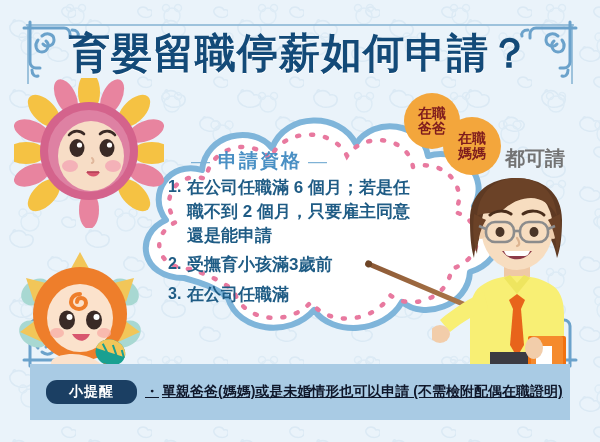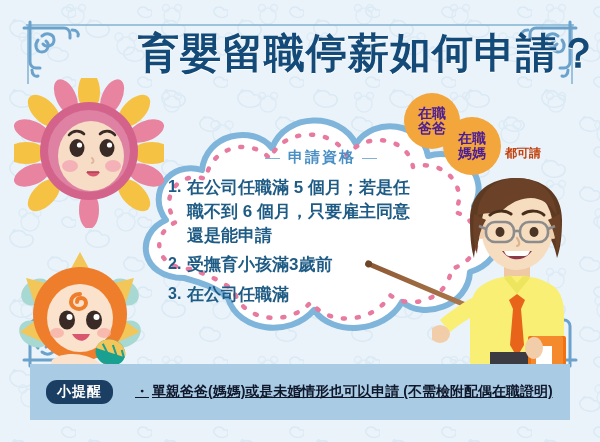--- a/index.html
+++ b/index.html
@@ -53,21 +53,21 @@
   .corner.tl { left: 20px;  top: 18px; }
   .corner.tr { right: 20px; top: 18px; transform: scaleX(-1); }
   .corner.bl { left: 20px;  bottom: 72px; transform: scaleY(-1); }
   .corner.br { right: 20px; bottom: 72px; transform: scale(-1,-1); }
 
   
   .title {
     position: absolute;
     left: 0; right: 0;
     top: 26px;
-    text-align: right;
+    text-align: center;
     font-size: 41px;
     font-weight: 700;
     letter-spacing: 1px;
     color: #134a78;
     text-shadow: 0 1px 0 #ffffff;
     white-space: nowrap;
   }
 
   
   .cloud-wrap {
@@ -77,22 +77,22 @@
     width: 400px;
     height: 275px;
   }
 
   
   .qual-head {
     position: absolute;
     left: 185px;
     top: 148px;
     width: 200px;
-    text-align: right;
-    font-size: 15px;
+    text-align: left;
+    font-size: 19px;
     font-weight: 700;
     color: #4a90c4;
     letter-spacing: 2px;
     white-space: nowrap;
   }
   .qual-head .dash { color: #7fb2d6; margin: 0 6px; font-weight: 400; }
 
   
   .qual-list {
     position: absolute;
@@ -116,21 +116,21 @@
     font-weight: 700;
     color: #1f5c85;
   }
   .qual-text { flex: 1 1 auto; }
 
   
   .badge {
     position: absolute;
     border-radius: 50%;
     background: #f3a63c;
-    color: #4c1d95;
+    color: #7f1d1d;
     font-weight: 700;
     display: flex;
     flex-direction: column;
     align-items: center;
     justify-content: center;
     line-height: 1.04;
     text-align: center;
   }
   .badge-dad {
     left: 404px; top: 93px;
@@ -138,23 +138,23 @@
     font-size: 14px;
   }
   .badge-mom {
     left: 443px; top: 117px;
     width: 58px; height: 58px;
     font-size: 14px;
   }
   .badge-all {
     position: absolute;
     left: 505px; top: 145px;
-    font-size: 12px;
-    font-weight: 700;
-    color: #c2410c;
+    font-size: 20px;
+    font-weight: 700;
+    color: #737373;
     white-space: nowrap;
   }
 
   
   .char { position: absolute; }
   .char-flower { left: 14px;  top: 78px;  width: 150px; height: 150px; }
   .char-baby   { left: 12px;  top: 248px; width: 140px; height: 140px; }
   .char-man    { left: 432px; top: 168px; width: 168px; height: 212px; }
 
   
@@ -189,24 +189,24 @@
     display: flex;
     align-items: center;
     padding-left: 16px;
   }
   .tip-badge {
     flex: 0 0 auto;
     background: #1b3f63;
     color: #ffffff;
     font-size: 14px;
     font-weight: 700;
-    padding: 3px 11px;
+    padding: 3px 23px;
     border-radius: 11px;
     letter-spacing: 1px;
-    margin-right: 22px;
+    margin-right: 8px;
     white-space: nowrap;
   }
   .tip-lines {
     flex: 1 1 auto;
     color: #0f172a;
     font-size: 14px;
     font-weight: 700;
     line-height: 1.65;
     text-decoration: underline;
   }
@@ -319,21 +319,21 @@
     </svg>
   </div>
 
   <div class="qual-head">
     <span class="dash">—</span><span>申請資格</span><span class="dash">—</span>
   </div>
 
   <div class="qual-list">
     <div class="qual-item">
       <span class="qual-num">1.</span>
-      <span class="qual-text">在公司任職滿 5 個月；若是任職不到 6 個月，只要雇主同意還是能申請</span>
+      <span class="qual-text">在公司任職滿 6 個月；若是任職不到 2 個月，只要雇主同意還是能申請</span>
     </div>
     <div class="qual-item">
       <span class="qual-num">2.</span>
       <span class="qual-text">受撫育小孩滿3歲前</span>
     </div>
     <div class="qual-item">
       <span class="qual-num">3.</span>
       <span class="qual-text">在公司任職滿</span>
     </div>
   </div>

